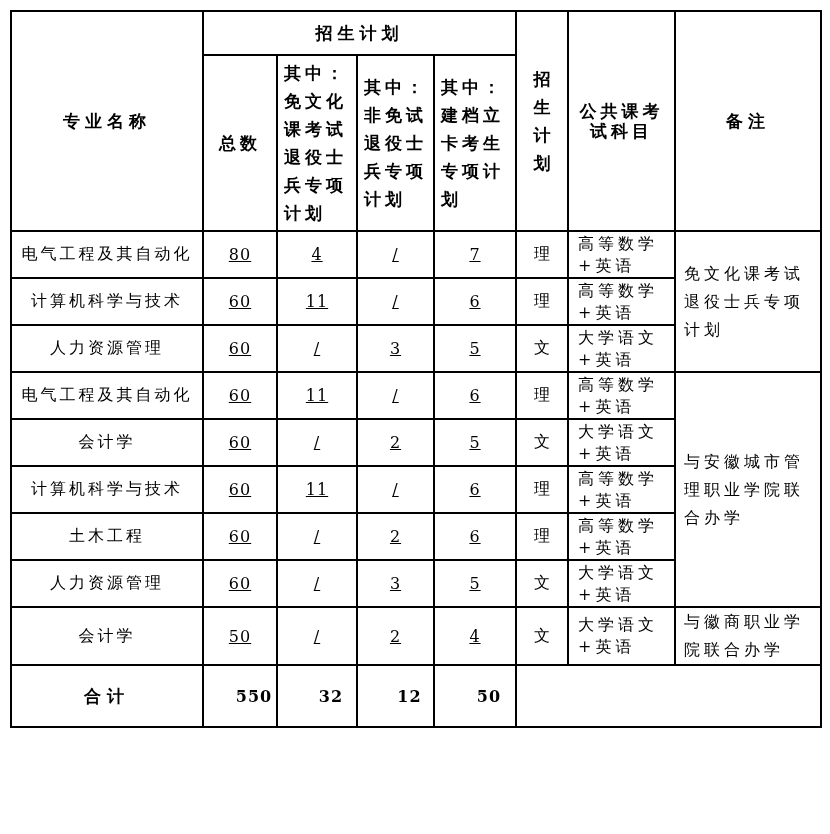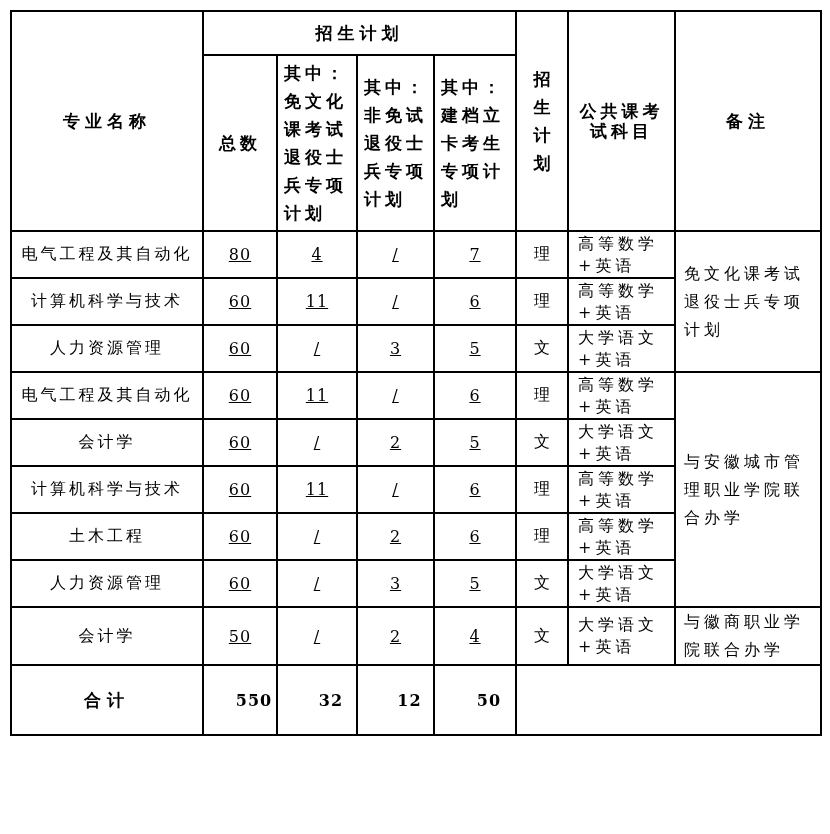--- a/index.html
+++ b/index.html
@@ -21,21 +21,21 @@
     padding: 0;
     vertical-align: middle;
     overflow: hidden;
   }
   th { font-weight: bold; font-size: 17px; }
   td { font-size: 16px; }
 
   tr.h1 { height: 44px; }
   tr.h2 { height: 176px; }
   tr.data { height: 47px; }
-  tr.totalrow { height: 70px; }
+  tr.totalrow { height: 62px; }
   .hdr-major  { letter-spacing: 5px; text-align: center; }
   .hdr-plan   { letter-spacing: 5px; text-align: center; }
   .hdr-total  { letter-spacing: 4px; text-align: center; }
   .hdr-sub    { text-align: left; padding: 0 6px; letter-spacing: 4px; line-height: 28px; font-weight: bold; }
   .hdr-cat    { padding: 0 14px; line-height: 28px; text-align: center; }
   .hdr-subj   { padding: 1px 8px; letter-spacing: 4px; line-height: 20px; text-align: center; }
   .hdr-remark { letter-spacing: 5px; text-align: center; }
 
   .major  { text-align: center; letter-spacing: 3px; }
   .num    { text-align: center; letter-spacing: 1px; text-decoration: underline; }

